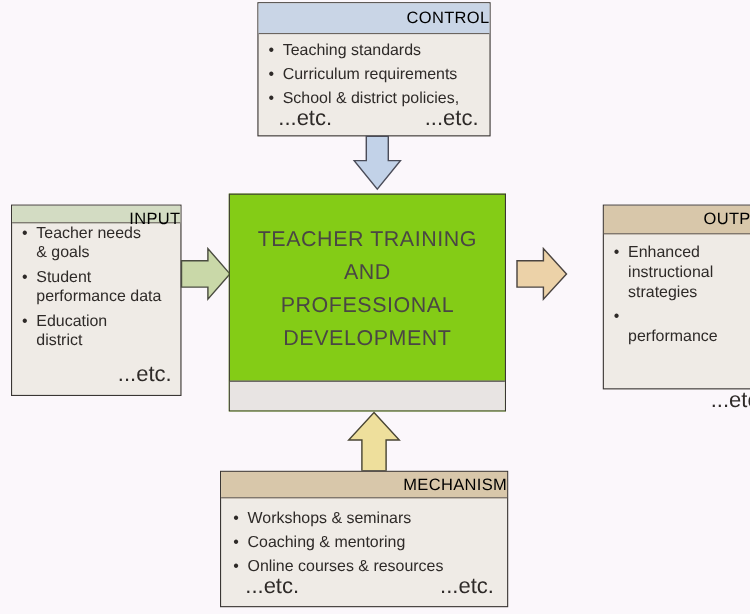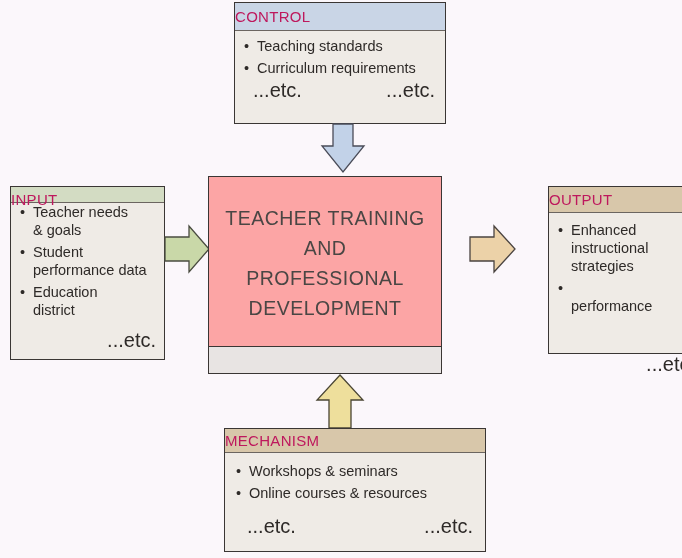--- a/index.html
+++ b/index.html
@@ -1,38 +1,39 @@
 <!DOCTYPE html>
 <html><head>
 <meta charset="utf-8">
 <style>
   html, body { margin:0; padding:0; }
   body { width:682px; height:558px; background:#fbf7fb; position:relative; overflow:hidden;
          font-family:"Liberation Sans", "DejaVu Sans", sans-serif; color:#2e2a28; }
   .box { position:absolute; border:1.5px solid #3a3634; background:#efebe6; box-sizing:border-box; }
-  .hdr { border-bottom:1.5px solid #6b6560; text-align:left; font-size:15px; letter-spacing:0.3px;
-         color:#be185d; box-sizing:border-box; }
+  .hdr { border-bottom:1.5px solid #6b6560; text-align:right; font-size:15px; letter-spacing:0.3px;
+         color:#000000; box-sizing:border-box; }
   .list { margin:0; padding:0; list-style:none; font-size:14.5px; line-height:18px; }
   .list li { position:relative; padding-left:16px; margin-bottom:4px; }
   .list li::before { content:"•"; position:absolute; left:3px; top:0; }
   .etc { font-size:20px; }
   .center-title { position:absolute; left:0; right:0; top:26px; text-align:center; font-size:19.5px;
                   line-height:30px; color:#4a4644; letter-spacing:0.5px; }
   svg.arrow { position:absolute; overflow:visible; }
 </style>
 </head>
 <body>
 
 <div class="box" style="left:234px; top:2px; width:212px; height:122px;">
   <div class="hdr" style="height:28px; line-height:27px; background:#c9d5e6;">
     <span>CONTROL</span>
   </div>
   <ul class="list" style="margin:6px 0 0 6px;">
     <li>Teaching standards</li>
     <li>Curriculum requirements</li>
+    <li style="margin-bottom:0;">School &amp; district policies,</li>
   </ul>
   <div style="position:relative; height:16px;">
     <span class="etc" style="position:absolute; left:18px; top:-2px;">...etc.</span>
     <span class="etc" style="position:absolute; right:10px; top:-2px;">...etc.</span>
   </div>
 </div>
 
 <svg class="arrow" style="left:318px; top:124px;" width="50" height="50" viewBox="0 0 50 50">
   <polygon points="15,0 35,0 35,22 46,22 25,48 4,22 15,22" fill="#c2d2e8" stroke="#4a4c58" stroke-width="1.3"></polygon>
 </svg>
@@ -46,21 +47,21 @@
     <li><span>Student</span><br><span>performance data</span></li>
     <li><span>Education</span><br><span>district</span></li>
   </ul>
   <span class="etc" style="position:absolute; right:8px; top:142px;">...etc.</span>
 </div>
 
 <svg class="arrow" style="left:165px; top:225px;" width="45" height="48" viewBox="0 0 45 48">
   <polygon points="0,12 24,12 24,1 44,24 24,47 24,36 0,36" fill="#c9d8a8" stroke="#4a4c40" stroke-width="1.3"></polygon>
 </svg>
 
-<div class="box" style="left:208px; top:176px; width:234px; height:198px; background:#fca5a5;">
+<div class="box" style="left:208px; top:176px; width:252px; height:198px; background:#84cc16;">
   <div class="center-title">
     <div>TEACHER TRAINING</div>
     <div>AND</div>
     <div>PROFESSIONAL</div>
     <div>DEVELOPMENT</div>
   </div>
   <div style="position:absolute; left:0; right:0; bottom:0; height:26px; border-top:1.5px solid #3a3634; background:#e8e4e3;"></div>
 </div>
 
 <svg class="arrow" style="left:470px; top:225px;" width="46" height="48" viewBox="0 0 46 48">
@@ -75,25 +76,26 @@
     <li><span>Enhanced</span><br><span>instructional</span><br><span>strategies</span></li>
     <li><br><span>performance</span></li>
   </ul>
   <span class="etc" style="position:absolute; right:8px; top:166px;">...etc.</span>
 </div>
 
 <svg class="arrow" style="left:314px; top:375px;" width="52" height="54" viewBox="0 0 52 54">
   <polygon points="26,0 49,25 37,25 37,53 15,53 15,25 3,25" fill="#eedf9c" stroke="#4a4634" stroke-width="1.3"></polygon>
 </svg>
 
-<div class="box" style="left:224px; top:428px; width:262px; height:124px;">
+<div class="box" style="left:200px; top:428px; width:262px; height:124px;">
   <div class="hdr" style="height:24px; line-height:23px; background:#d8c7aa;">
     <span>MECHANISM</span>
   </div>
   <ul class="list" style="margin:9px 0 0 8px;">
     <li>Workshops &amp; seminars</li>
-    <li style="margin-bottom:15px;">Online courses &amp; resources</li>
+    <li>Coaching &amp; mentoring</li>
+    <li style="margin-bottom:0;">Online courses &amp; resources</li>
   </ul>
   <div style="position:relative; height:16px;">
     <span class="etc" style="position:absolute; left:22px; top:-2px;">...etc.</span>
     <span class="etc" style="position:absolute; right:12px; top:-2px;">...etc.</span>
   </div>
 </div>
 
 </body></html>

